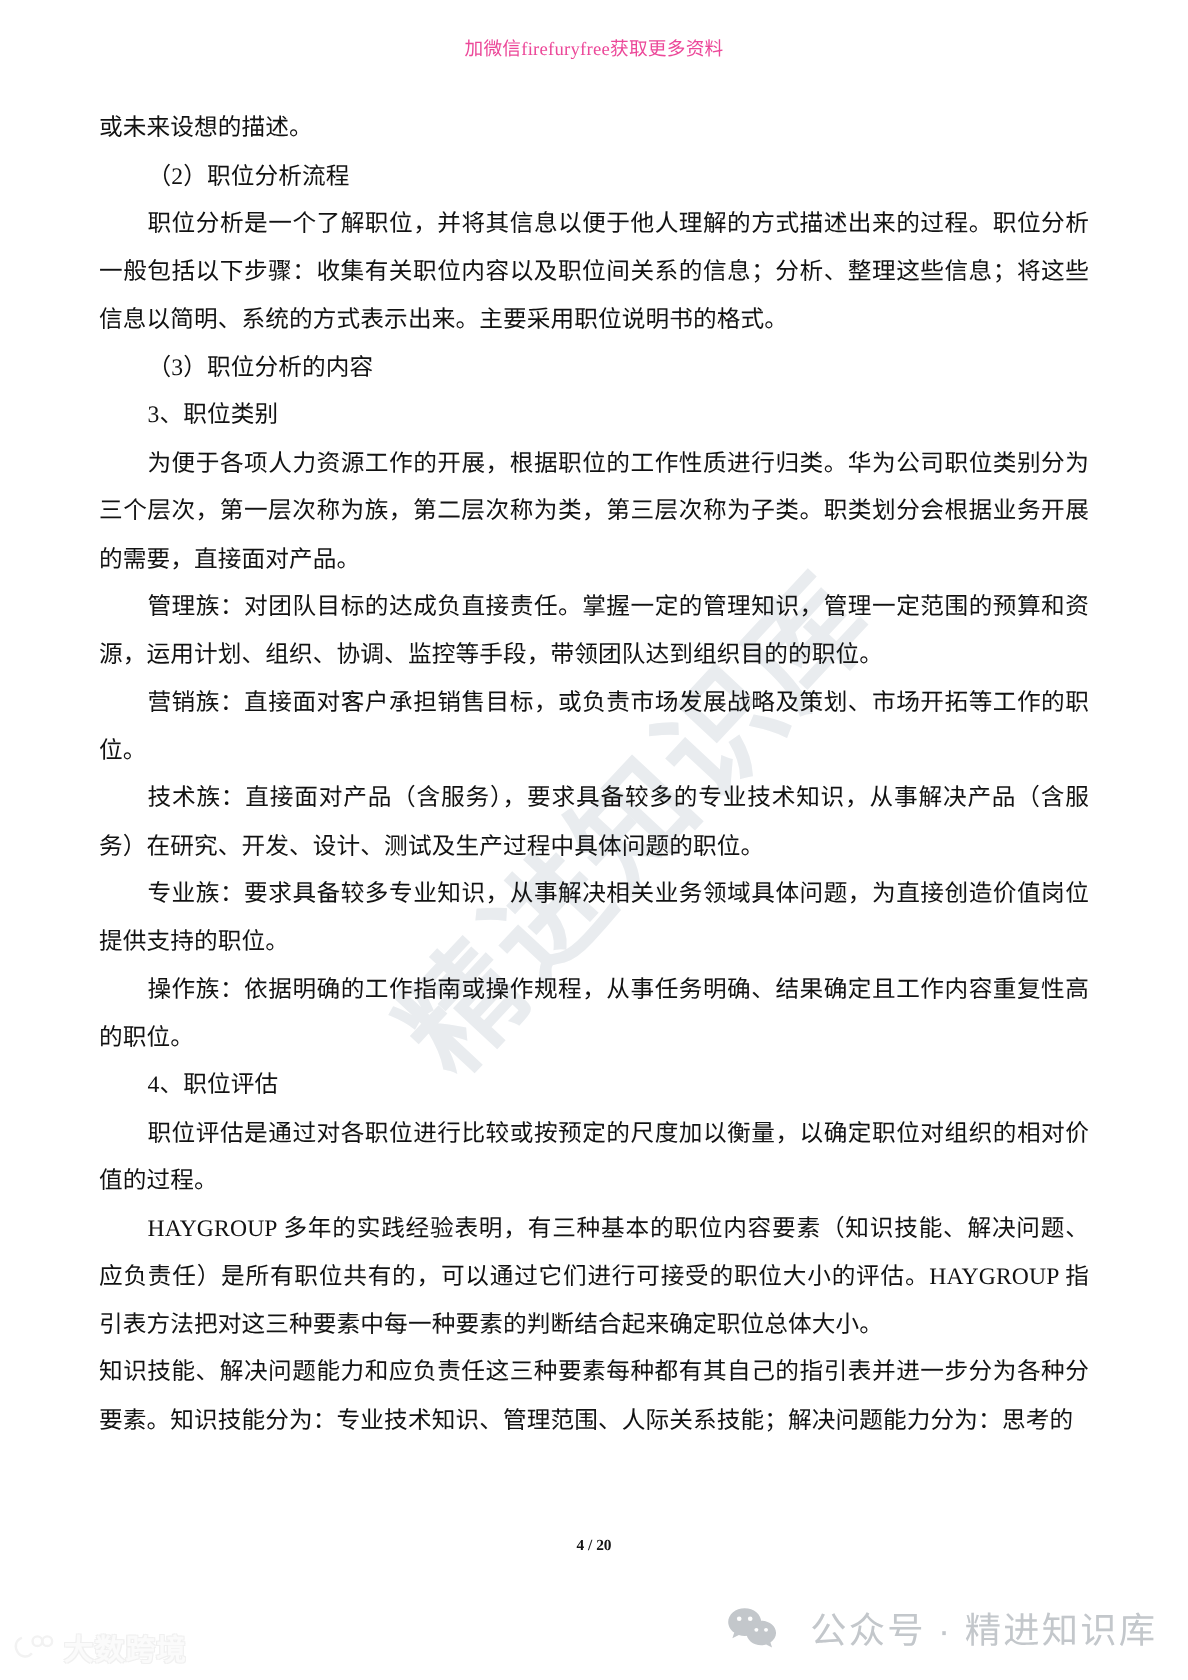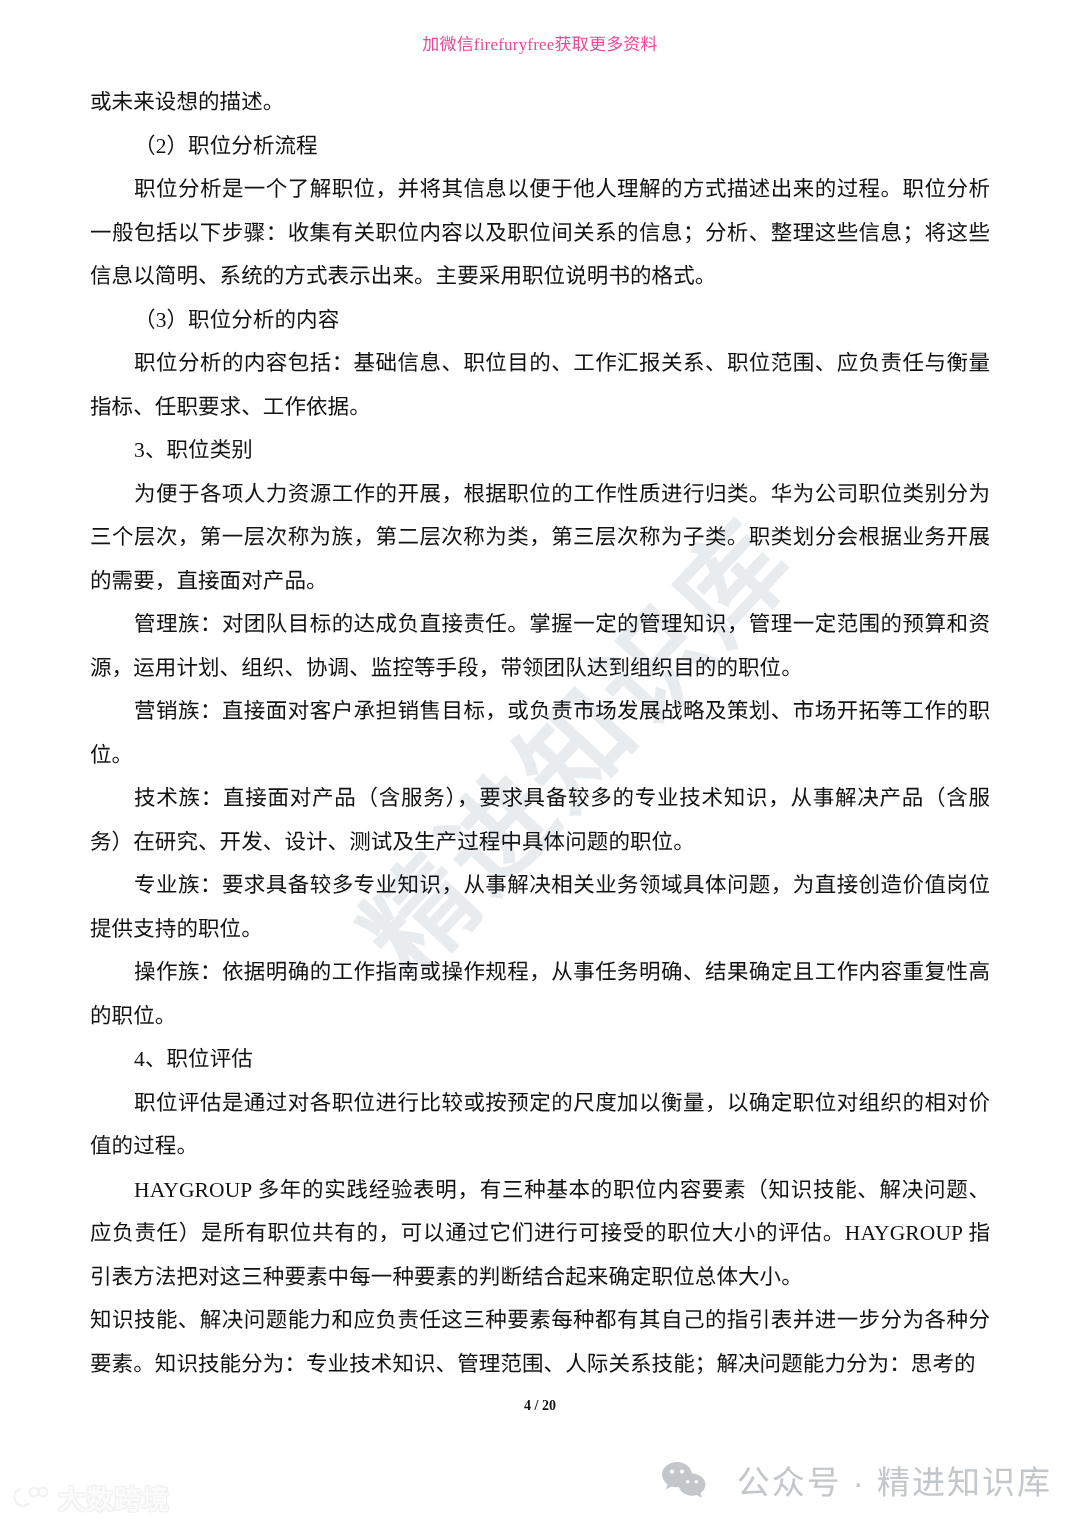--- a/index.html
+++ b/index.html
@@ -55,21 +55,21 @@
     white-space: nowrap;
     line-height: 330px;
     text-align: center;
     font-family: "Liberation Sans", "DejaVu Sans", sans-serif;
   }
 
   
   .content {
     position: absolute;
     left: 90px;
-    top: 81px;
+    top: 95px;
     width: 900px;
     z-index: 2;
   }
   .para {
     font-size: 21.5px;
     line-height: 43.5px;
     text-align: justify;
     text-justify: inter-ideograph;
     margin: 0;
     color: #121212;
@@ -146,21 +146,20 @@
 
   <div class="watermark">
     <span>精进知识库</span>
   </div>
 
   <div class="content">
     <p class="para indent" style="text-indent:0">或未来设想的描述。</p>
     <p class="para indent">（2）职位分析流程</p>
     <p class="para indent">职位分析是一个了解职位，并将其信息以便于他人理解的方式描述出来的过程。职位分析一般包括以下步骤：收集有关职位内容以及职位间关系的信息；分析、整理这些信息；将这些信息以简明、系统的方式表示出来。主要采用职位说明书的格式。</p>
     <p class="para indent">（3）职位分析的内容</p>
-    <p class="para indent">职位分析的内容包括：基础信息、职位目的、工作汇报关系、职位范围、应负责任与衡量指标、任职要求、工作依据。</p>
     <p class="para indent">3、职位类别</p>
     <p class="para indent">为便于各项人力资源工作的开展，根据职位的工作性质进行归类。华为公司职位类别分为三个层次，第一层次称为族，第二层次称为类，第三层次称为子类。职类划分会根据业务开展的需要，直接面对产品。</p>
     <p class="para indent">管理族：对团队目标的达成负直接责任。掌握一定的管理知识，管理一定范围的预算和资源，运用计划、组织、协调、监控等手段，带领团队达到组织目的的职位。</p>
     <p class="para indent">营销族：直接面对客户承担销售目标，或负责市场发展战略及策划、市场开拓等工作的职位。</p>
     <p class="para indent">技术族：直接面对产品（含服务），要求具备较多的专业技术知识，从事解决产品（含服务）在研究、开发、设计、测试及生产过程中具体问题的职位。</p>
     <p class="para indent">专业族：要求具备较多专业知识，从事解决相关业务领域具体问题，为直接创造价值岗位提供支持的职位。</p>
     <p class="para indent">操作族：依据明确的工作指南或操作规程，从事任务明确、结果确定且工作内容重复性高的职位。</p>
     <p class="para indent">4、职位评估</p>
     <p class="para indent">职位评估是通过对各职位进行比较或按预定的尺度加以衡量，以确定职位对组织的相对价值的过程。</p>
     <p class="para indent">HAYGROUP 多年的实践经验表明，有三种基本的职位内容要素（知识技能、解决问题、应负责任）是所有职位共有的，可以通过它们进行可接受的职位大小的评估。HAYGROUP 指引表方法把对这三种要素中每一种要素的判断结合起来确定职位总体大小。</p>

